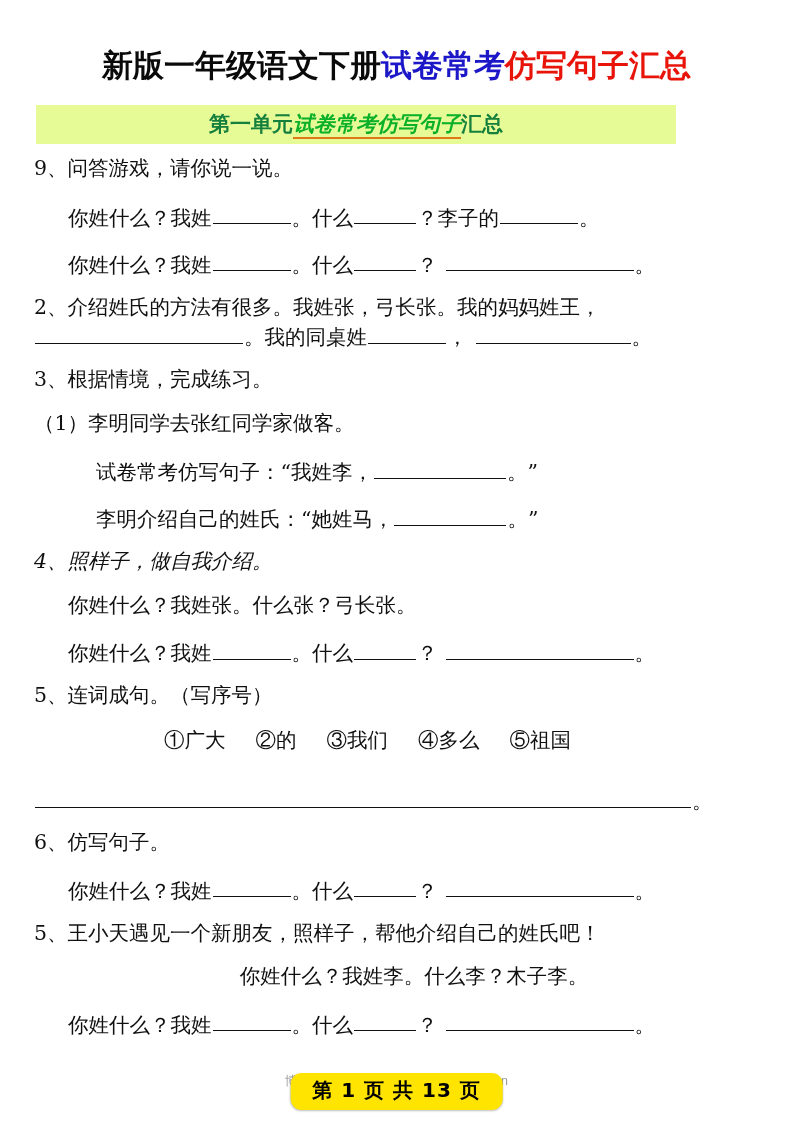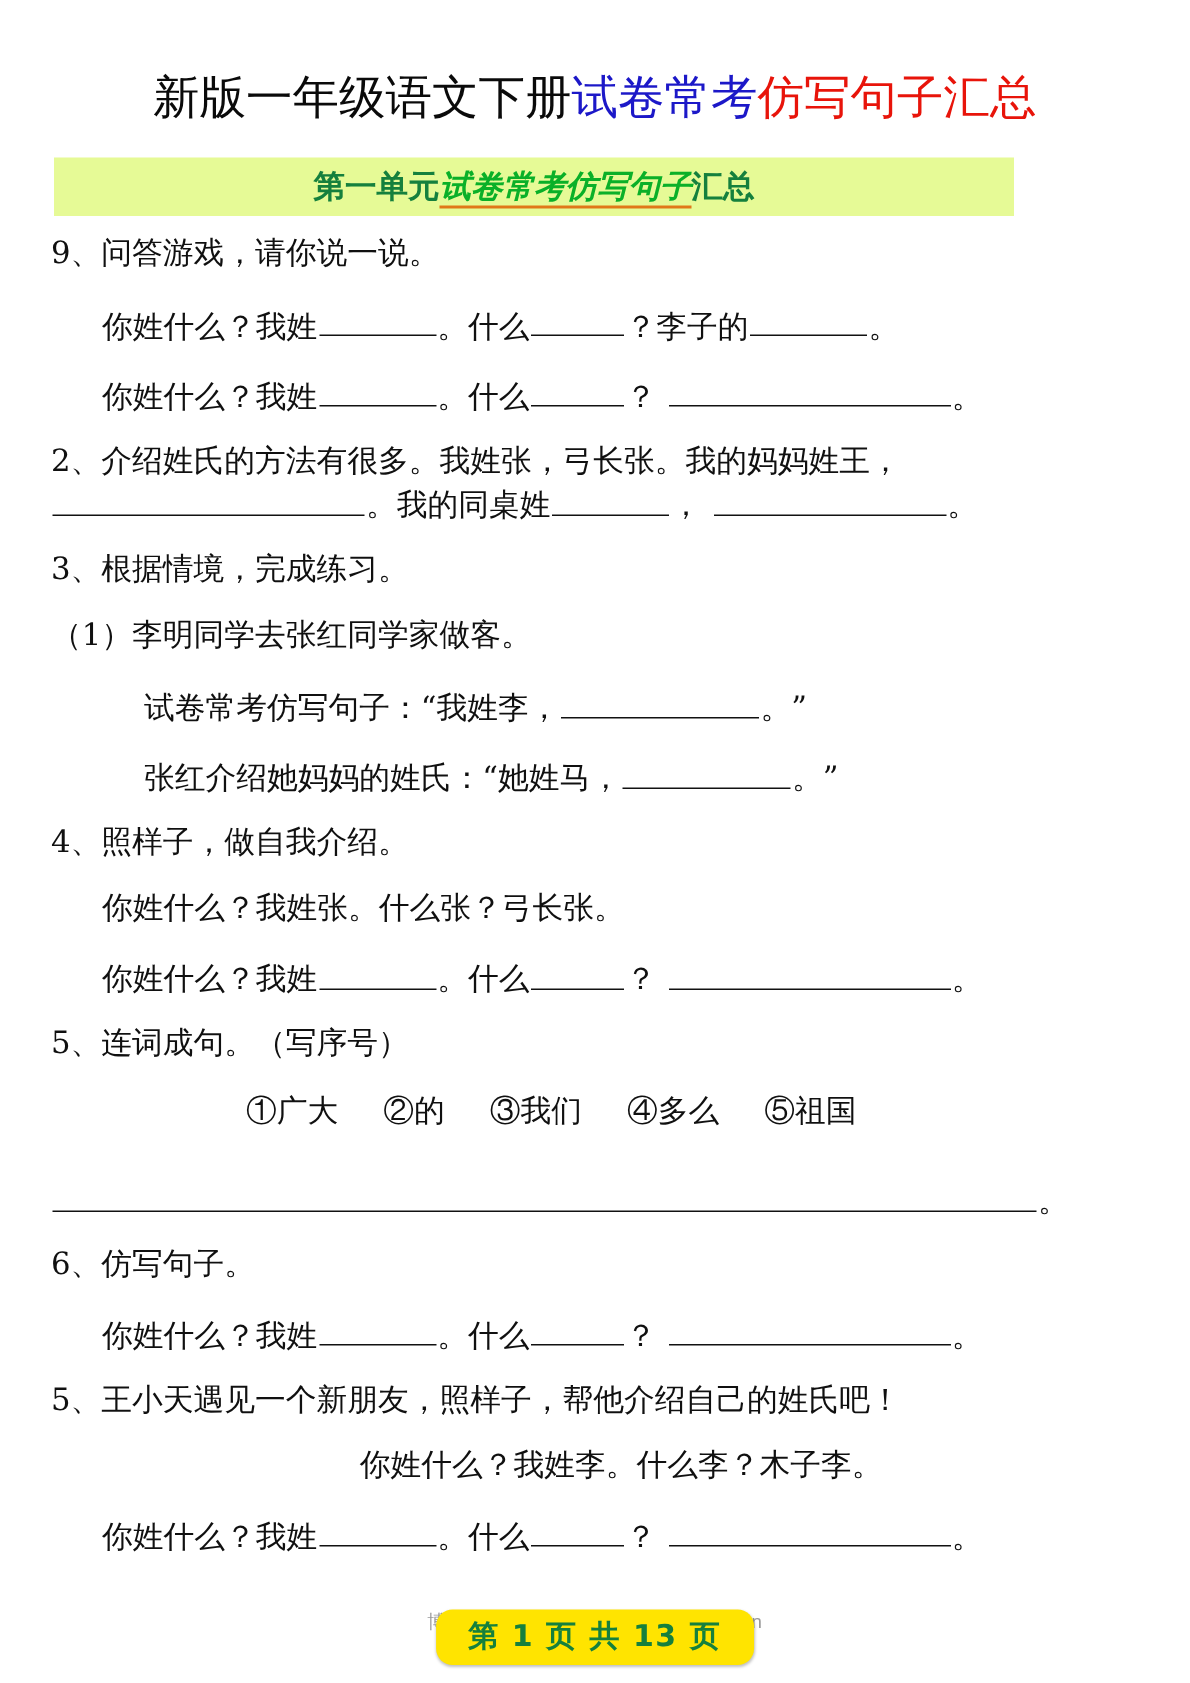--- a/index.html
+++ b/index.html
@@ -20,21 +20,21 @@
     position: relative;
     width: 793px;
     height: 1122px;
     padding: 0;
   }
 
   
   .doc-title {
     text-align: center;
     font-size: 31px;
-    font-weight: normal;
+    font-weight: bold;
     letter-spacing: 0px;
     white-space: nowrap;
     line-height: 1;
     position: absolute;
     top: 50px;
     left: 0;
     right: 0;
     font-family: "DejaVu Sans", "Liberation Sans", sans-serif;
   }
   .t-black { color: #0a0a0a; }
@@ -127,21 +127,21 @@
   .page-badge {
     position: absolute;
     top: 1073px;
     left: 50%;
     transform: translateX(-50%);
     background: #ffe400;
     border-radius: 11px;
     padding: 4px 22px 6px 22px;
     font-size: 20px;
     font-weight: bold;
-    color: #15803d;
+    color: #000000;
     white-space: nowrap;
     font-family: "DejaVu Sans", "Liberation Sans", sans-serif;
     box-shadow: 0 1px 2px rgba(0,0,0,0.25);
     letter-spacing: 1px;
   }
 </style>
 </head>
 <body>
 
 <div class="page">
@@ -184,24 +184,24 @@
 
     <div class="line lvl0" style="margin-top:23px;">
       <span>（1）李明同学去张红同学家做客。</span>
     </div>
 
     <div class="line lvl2" style="margin-top:24px;">
       <span>试卷常考仿写句子：“我姓李，</span><span class="blank b-xl"></span><span>。”</span>
     </div>
 
     <div class="line lvl2" style="margin-top:22px;">
-      <span>张红介绍她妈妈的姓氏：“她姓马，</span><span class="blank b-lg"></span><span>。”</span>
-    </div>
-
-    <div class="line lvl0" style="margin-top:22px;">
+      <span>李明介绍自己的姓氏：“她姓马，</span><span class="blank b-lg"></span><span>。”</span>
+    </div>
+
+    <div class="line lvl0" style="margin-top:22px;font-style:italic;">
       <span>4、照样子，做自我介绍。</span>
     </div>
 
     <div class="line lvl1" style="margin-top:23px;">
       <span>你姓什么？我姓张。什么张？弓长张。</span>
     </div>
 
     <div class="line lvl1" style="margin-top:23px;">
       <span>你姓什么？我姓</span><span class="blank b-md"></span><span>。什么</span><span class="blank b-sm"></span><span>？</span><span class="sp"></span><span class="blank b-w1"></span><span>。</span>
     </div>

